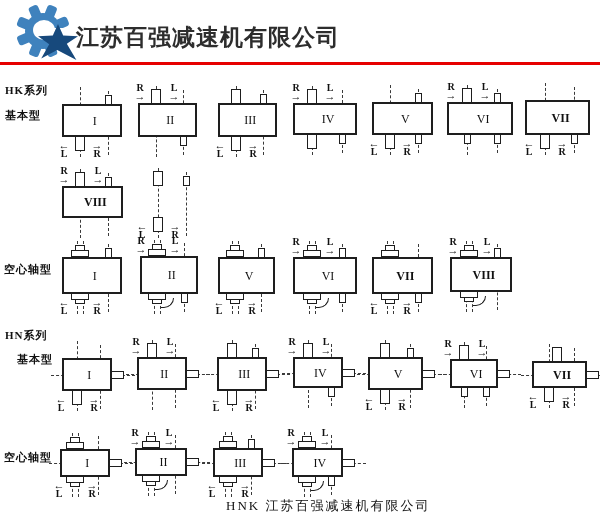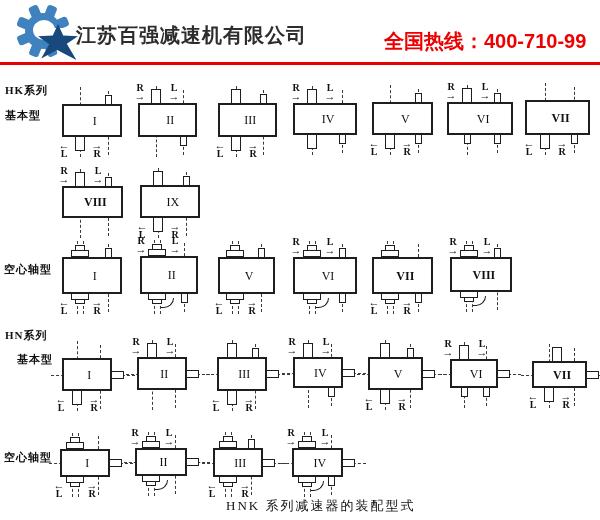--- a/index.html
+++ b/index.html
@@ -12,21 +12,21 @@
   .header{position:absolute;left:0;top:0;width:600px;height:62px;background:#fff;}
   .divider{position:absolute;left:0;top:62px;width:600px;height:3px;}
   .logo{position:absolute;left:12px;top:2px;width:70px;height:60px;}
   .gear{position:absolute;left:8px;top:6px;width:46px;height:46px;border-radius:50%;}
   .tooth{position:absolute;left:18px;top:-4px;width:10px;height:54px;border-radius:3px;}
   .gear-core{position:absolute;left:5px;top:5px;width:36px;height:36px;border-radius:50%;}
   .gear-hole{position:absolute;left:13px;top:12px;width:22px;height:20px;border-radius:50%;background:#fff;}
   .gear-open{position:absolute;left:30px;top:20px;width:18px;height:12px;background:#fff;}
   .star{position:absolute;left:26px;top:22px;width:40px;height:36px;
         clip-path:polygon(50% 0%,63% 32%,100% 34%,72% 55%,96% 100%,48% 72%,8% 96%,28% 56%,0% 34%,37% 32%);}
-  .company{position:absolute;left:76px;top:22px;font-size:20px;font-weight:600;color:#2d2d2d;letter-spacing:1px;white-space:nowrap;}
+  .company{position:absolute;left:76px;top:22px;font-size:23px;font-weight:600;color:#2d2d2d;letter-spacing:1px;white-space:nowrap;}
   .hotline{position:absolute;left:384px;top:28px;font-size:20px;font-weight:600;white-space:nowrap;}
   
   .diagram{position:absolute;left:0;top:65px;width:600px;height:455px;}
   .seclabel{position:absolute;font-family:"Liberation Serif","DejaVu Serif",serif;
             font-size:11px;font-weight:700;color:#111;white-space:nowrap;letter-spacing:1px;}
   .unit{position:absolute;}
   .ubox{position:absolute;border:2px solid #1e1e1e;background:#fff;box-sizing:border-box;}
   .ulabel{position:absolute;transform:translate(-50%,-50%);
           font-family:"Liberation Serif","DejaVu Serif",serif;font-size:12px;color:#111;}
   .cl{position:absolute;width:0;border-left:1px dashed #3a3a3a;}
@@ -53,21 +53,20 @@
         <div class="tooth t1" style="background: rgb(63, 130, 189); transform: rotate(67deg);"></div>
         <div class="tooth t2" style="background: rgb(63, 130, 189); transform: rotate(112deg);"></div>
         <div class="tooth t3" style="background: rgb(63, 130, 189); transform: rotate(157deg);"></div>
       <div class="gear-core" style="background: rgb(63, 130, 189);"></div>
       <div class="gear-hole"></div>
       <div class="gear-open"></div>
     </div>
     <div class="star" style="background: rgb(23, 73, 124);"></div>
   </div>
   <div class="company">江苏百强减速机有限公司</div>
-  <div class="hotline" style="color: rgb(238, 0, 0);">全国热线：400-710-99</div>
 </div>
 <div class="divider" style="background: rgb(230, 0, 0);"></div>
 
 <div class="diagram">
     <div class="seclabel" style="left: 5px; top: 18px;">HK系列</div>
     <div class="seclabel" style="left: 5px; top: 43px;">基本型</div>
     <div class="seclabel" style="left: 4px; top: 197px;">空心轴型</div>
     <div class="seclabel" style="left: 5px; top: 263px;">HN系列</div>
     <div class="seclabel" style="left: 17px; top: 287px;">基本型</div>
     <div class="seclabel" style="left: 4px; top: 385px;">空心轴型</div>
@@ -208,23 +207,20 @@
         <span class="arr">→</span>
       </div>
       <div class="ann" style="left: 28px; top: 0px; width: 16px;">
         <span class="ltr">L</span>
         <span class="arr">→</span>
       </div>
     </div>
     <div class="unit" style="left: 140px; top: 100px; width: 60px; height: 77px;">
       <div class="cl" style="left: 18px; top: 3px; height: 70px;"></div>
       <div class="cl" style="left: 46px; top: 7px; height: 64px;"></div>
-      <div class="ubox" style="left: 0px; top: 20px; width: 60px; height: 33px;">
-        <div class="ulabel" style="left: 55%; top: 50%;">IX</div>
-      </div>
       <div class="stub" style="left: 13px; top: 6px; width: 10px; height: 15px;"></div>
       <div class="stub" style="left: 42.5px; top: 11px; width: 7px; height: 10px;"></div>
       <div class="stub" style="left: 13px; top: 52px; width: 10px; height: 15px;"></div>
       <div class="ann" style="left: -6px; top: 57px; width: 16px;">
         <span class="arr">←</span>
         <span class="ltr">L</span>
       </div>
       <div class="ann" style="left: 27px; top: 57px; width: 16px;">
         <span class="arr">→</span>
         <span class="ltr">R</span>
@@ -581,13 +577,13 @@
         <span class="ltr">R</span>
         <span class="arr">→</span>
       </div>
       <div class="ann" style="left: 25px; top: 0px; width: 16px;">
         <span class="ltr">L</span>
         <span class="arr">→</span>
       </div>
     </div>
   </div>
 
-<div class="caption" style="left: 226px; top: 497px;">HNK 系列减速器的装配型式</div>
+<div class="caption" style="left: 226px; top: 497px;">HNK 江苏百强减速机有限公司</div>
 
 </body></html>

